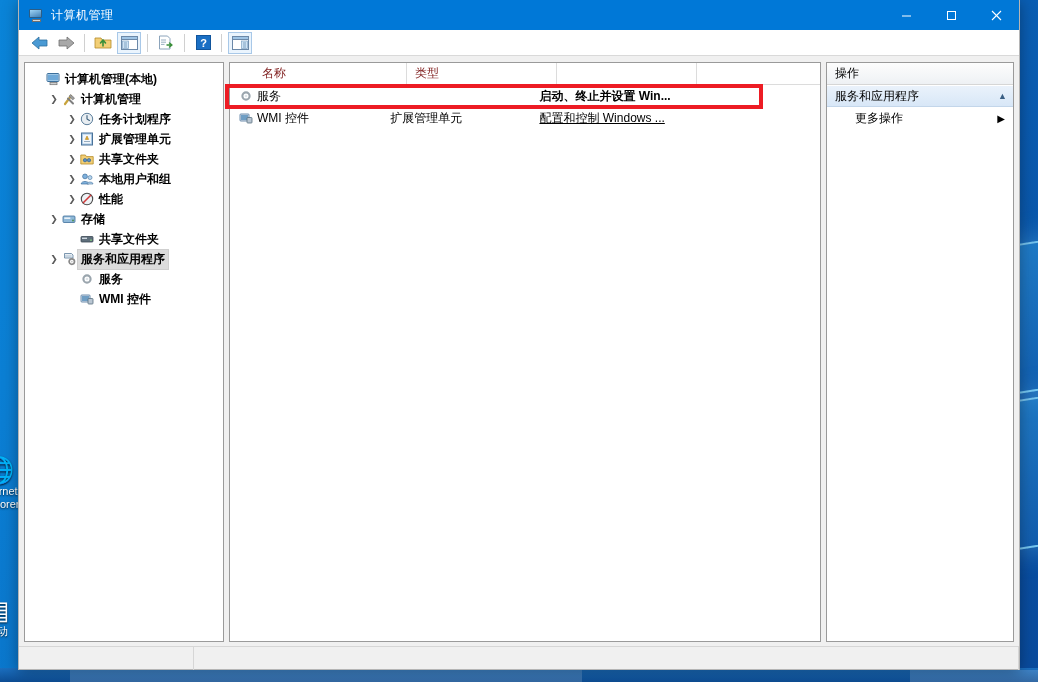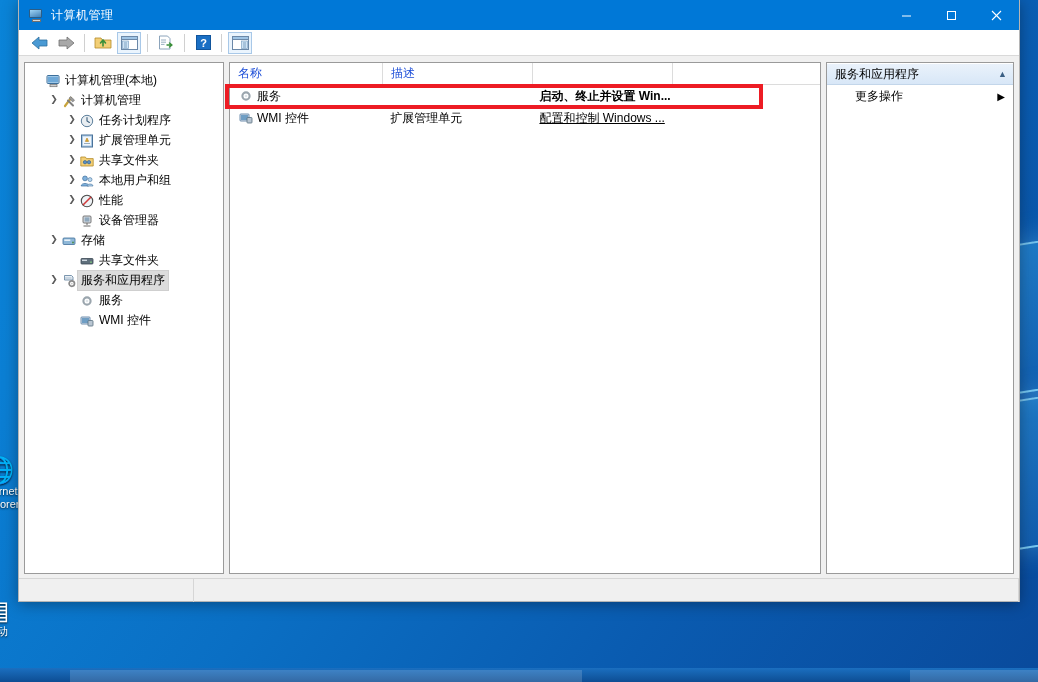--- a/index.html
+++ b/index.html
@@ -43,21 +43,21 @@
     background: linear-gradient(180deg,#1b6fc0,#0d4d93);
   }
   #taskbar .tb-seg {
     position: absolute; top: 2px; height: 12px;
     background: rgba(255,255,255,.16);
   }
 
   
   #window {
     position: absolute;
-    left: 18px; top: 0; width: 1002px; height: 602px;
+    left: 18px; top: 0; width: 1002px; height: 670px;
     background: #f0f0f0;
     border: 1px solid #b5b5b5;
     border-top: none;
     display: flex; flex-direction: column;
     box-shadow: 0 2px 14px rgba(0,0,0,.35);
   }
 
   
   #titlebar {
     height: 30px; background: #0078d7; color: #fff;
@@ -114,23 +114,24 @@
     background: #f0f0f0; min-height: 0;
   }
 
   
   #treepane {
     width: 200px; flex: 0 0 200px; background: #fff;
     border: 1px solid #9a9a9a;
     overflow: hidden; padding: 6px 0 0 0;
   }
   .tree-row {
-    display: flex; align-items: flex-end; height: 20px;
+    display: flex; align-items: center; height: 20px;
     padding-left: 6px; font-size: 12px; color: #000; white-space: nowrap;
     cursor: default;
+    font-weight: bold;
   }
   .tree-row .twisty {
     width: 14px; flex: 0 0 14px; text-align: center; color: #5a5a5a;
     font-size: 9px; line-height: 20px;
   }
   .tree-row .t-icon {
     width: 16px; height: 16px; flex: 0 0 16px; margin-right: 4px;
     display: flex; align-items: center; justify-content: center;
   }
   .tree-row .t-label.selected {
@@ -138,21 +139,21 @@
   }
 
   
   #listpane {
     flex: 1 1 auto; margin-left: 5px; background: #fff;
     border: 1px solid #9a9a9a; display: flex; flex-direction: column;
     min-width: 0; position: relative;
   }
   #list-header {
     height: 22px; flex: 0 0 22px; display: flex; background: #fff;
-    border-bottom: 1px solid #dcdcdc; font-size: 12px; color: #1d4ed8;
+    border-bottom: 1px solid #dcdcdc; font-size: 12px; color: #7f1d1d; padding-left: 24px;
   }
   .col-head {
     display: flex; align-items: center; padding-left: 8px;
     border-right: 1px solid #dcdcdc; cursor: default; white-space: nowrap;
   }
   #list-rows { flex: 1 1 auto; }
   .list-row { display: flex; height: 22px; align-items: center; font-size: 12px; cursor: default; }
   .cell { padding-left: 8px; display: flex; align-items: center; white-space: nowrap; overflow: hidden; }
   .cell .l-icon { width: 16px; height: 16px; margin-right: 3px; flex: 0 0 16px; display:flex; align-items:center; justify-content:center;}
 
@@ -381,31 +382,20 @@
         <span class="twisty">❯</span>
         <span class="t-icon">
           <svg width="14" height="14" viewBox="0 0 14 14">
             <circle cx="7" cy="7" r="5.7" fill="#eef2f5" stroke="#4a4a4a" stroke-width="1.1"></circle>
             <line x1="3" y1="11" x2="11" y2="3" stroke="#d03a3a" stroke-width="1.6"></line>
           </svg>
         </span>
         <span class="t-label">性能</span>
       </div>
 
-      <div class="tree-row" style="padding-left:40px;">
-        <span class="twisty"></span>
-        <span class="t-icon">
-          <svg width="14" height="14" viewBox="0 0 14 14">
-            <rect x="3" y="2" width="8" height="7" rx="1" fill="#d8dde2" stroke="#5a5a5a" stroke-width=".8"></rect>
-            <rect x="4.6" y="3.4" width="4.8" height="4.2" fill="#8fa8bd"></rect>
-            <path d="M7 9 v2 M3.5 12 h7" stroke="#5a5a5a" stroke-width=".9"></path>
-          </svg>
-        </span>
-        <span class="t-label">设备管理器</span>
-      </div>
 
       <div class="tree-row" style="padding-left:22px;">
         <span class="twisty">❯</span>
         <span class="t-icon">
           <svg width="15" height="14" viewBox="0 0 15 14">
             <rect x="1" y="4" width="12" height="6.5" rx="1" fill="#8fb8d8" stroke="#3f6f9b" stroke-width=".8"></rect>
             <rect x="2.3" y="5.4" width="6" height="1.6" fill="#e8f1f8"></rect>
             <circle cx="11" cy="8.4" r="1" fill="#4f8f4f"></circle>
           </svg>
         </span>
@@ -458,21 +448,21 @@
           </svg>
         </span>
         <span class="t-label">WMI 控件</span>
       </div>
     </div>
 
     <div id="listpane">
 
       <div id="list-header">
         <div class="col-head" style="width:153px;">名称</div>
-        <div class="col-head" style="width:150px;">描述</div>
+        <div class="col-head" style="width:150px;">类型</div>
         <div class="col-head" style="width:140px;"></div>
       </div>
 
       <div id="list-rows">
 
         <div class="list-row">
           <div class="cell" style="width:153px;">
             <span class="l-icon">
               <svg width="14" height="14" viewBox="0 0 14 14">
                 <circle cx="7" cy="7" r="3.6" fill="none" stroke="#9aa5ad" stroke-width="2.1"></circle>
@@ -500,20 +490,21 @@
           <div class="cell" style="width:150px;">扩展管理单元</div>
           <div class="cell" style="width:150px;text-decoration:underline;">配置和控制 Windows ...</div>
           <div class="cell" style="width:140px;"></div>
         </div>
       </div>
 
       <div id="redbox"></div>
     </div>
 
     <div id="actionpane">
+      <div id="action-title">操作</div>
       <div class="action-section">
         <span>服务和应用程序</span>
         <span class="collapse">▲</span>
       </div>
       <div class="action-item">
         <span>更多操作</span>
         <span class="submenu">▶</span>
       </div>
     </div>
   </div>

